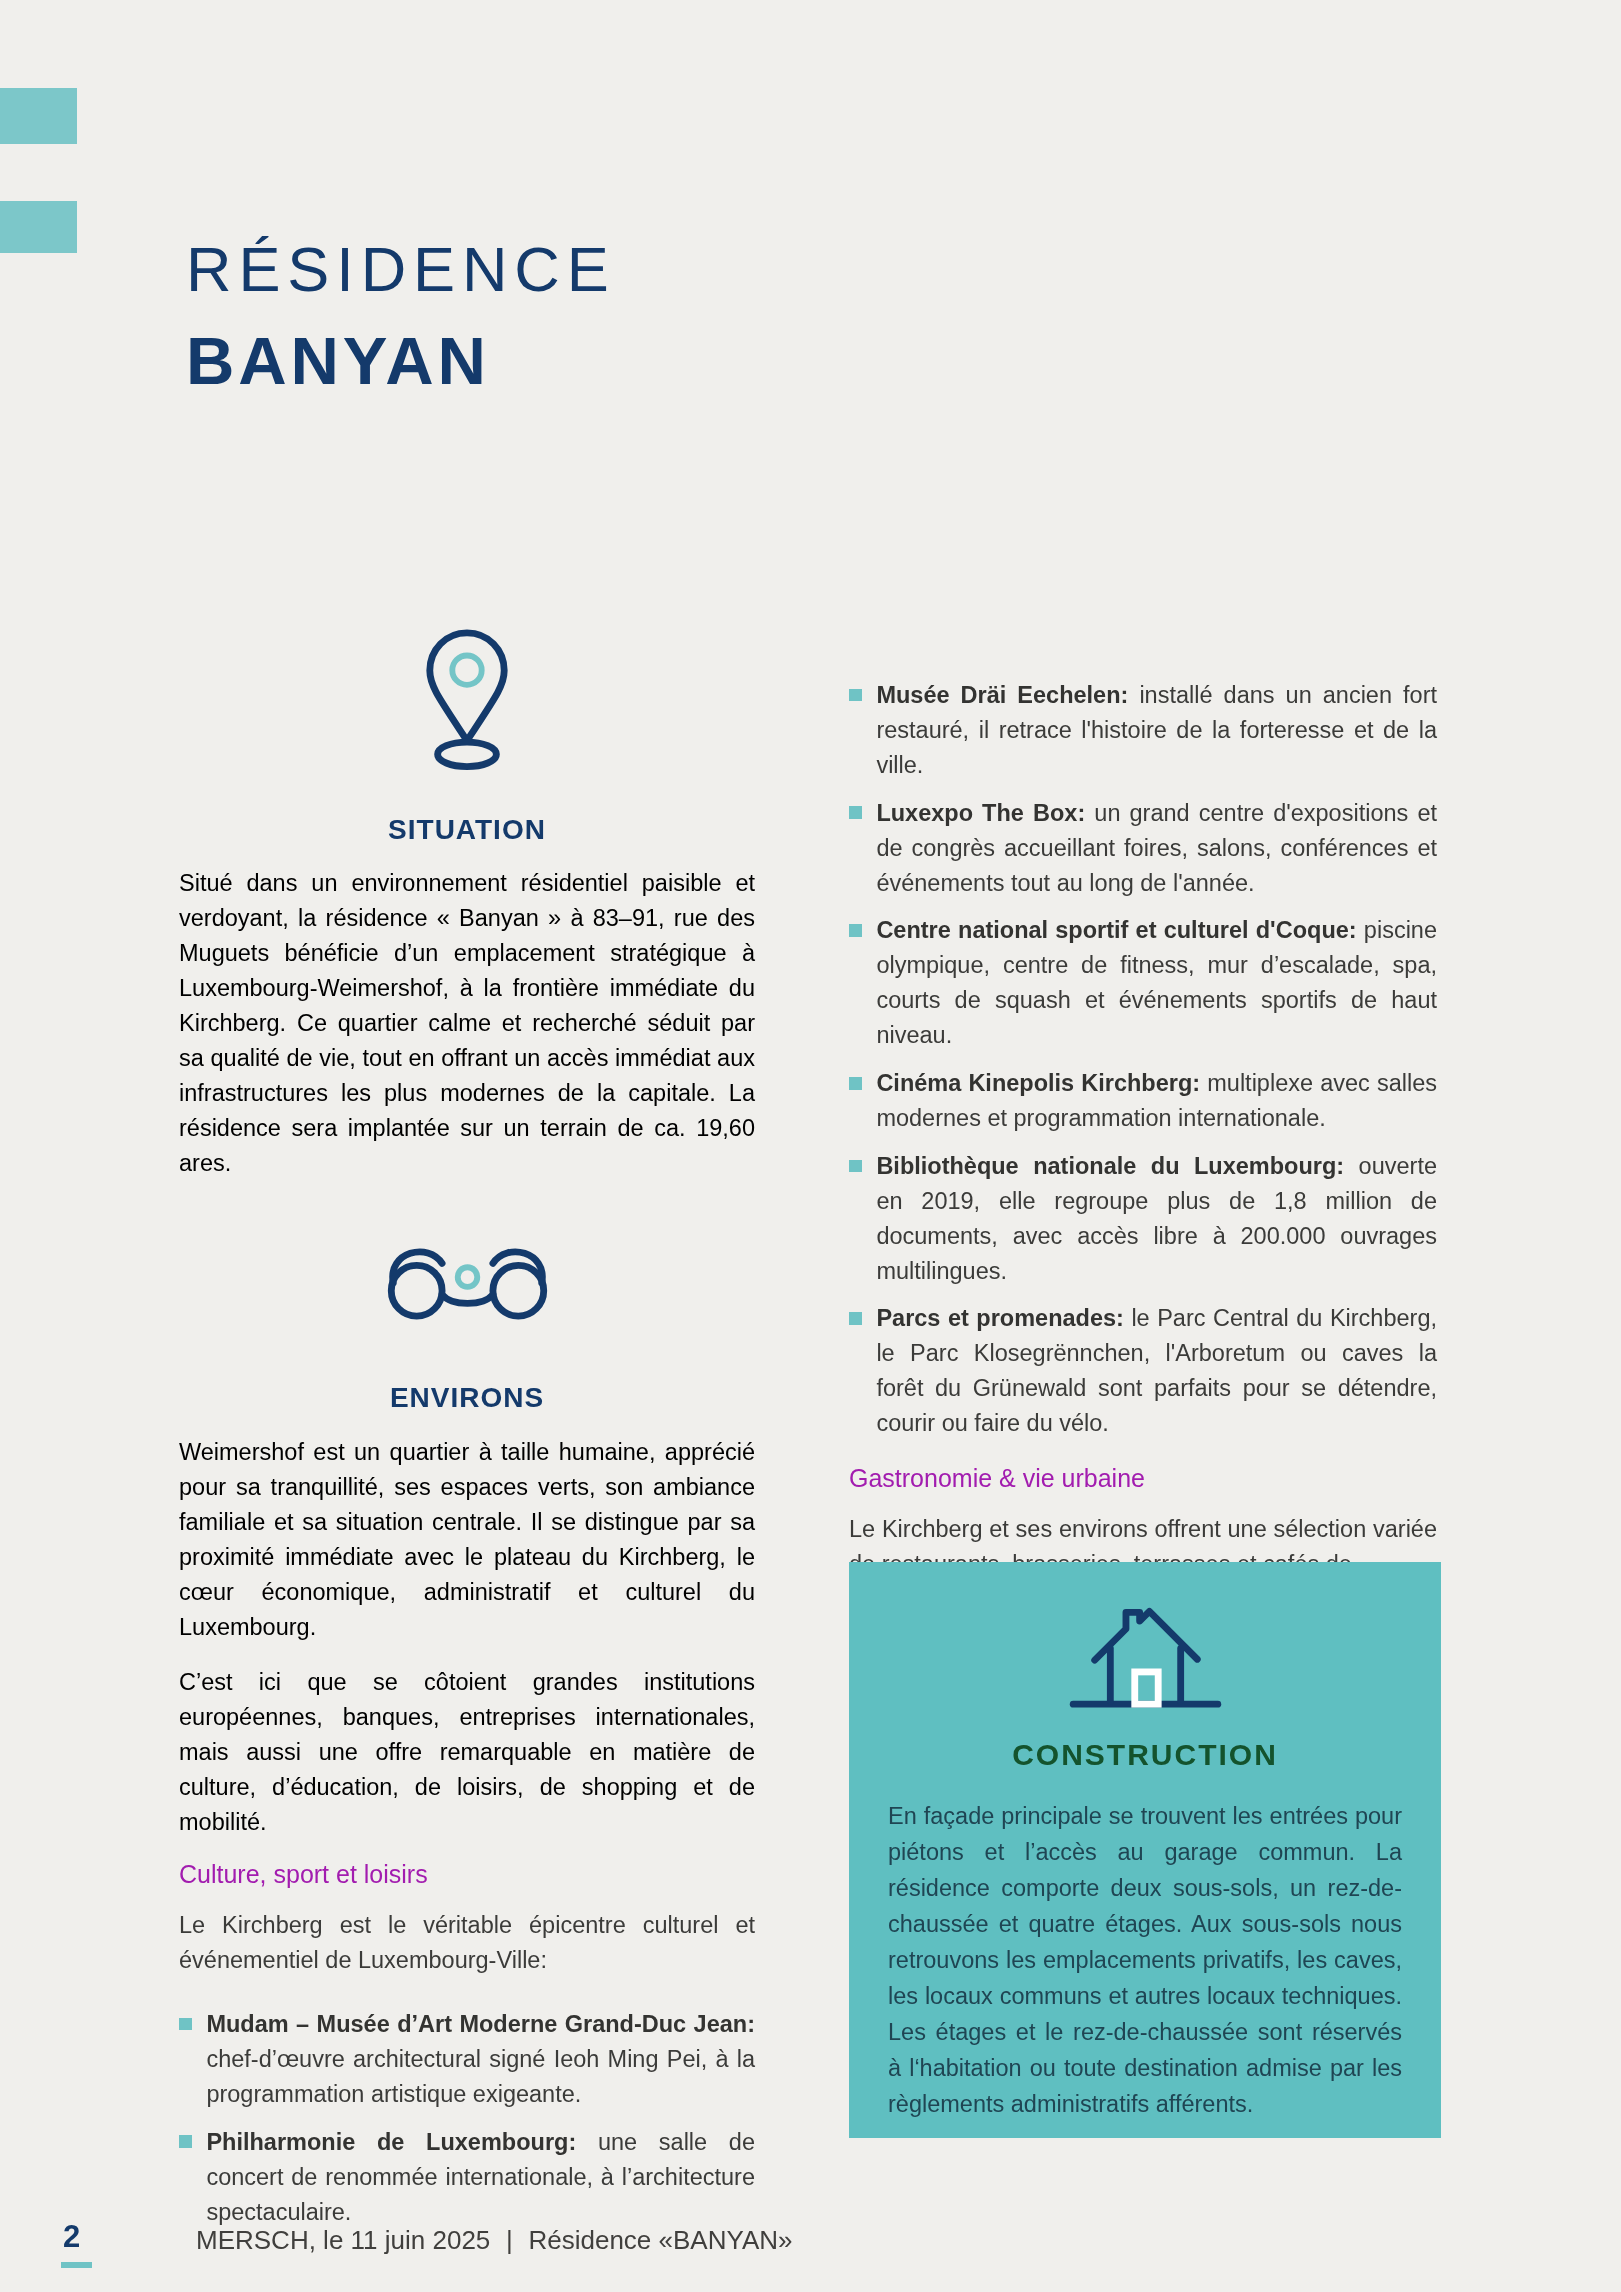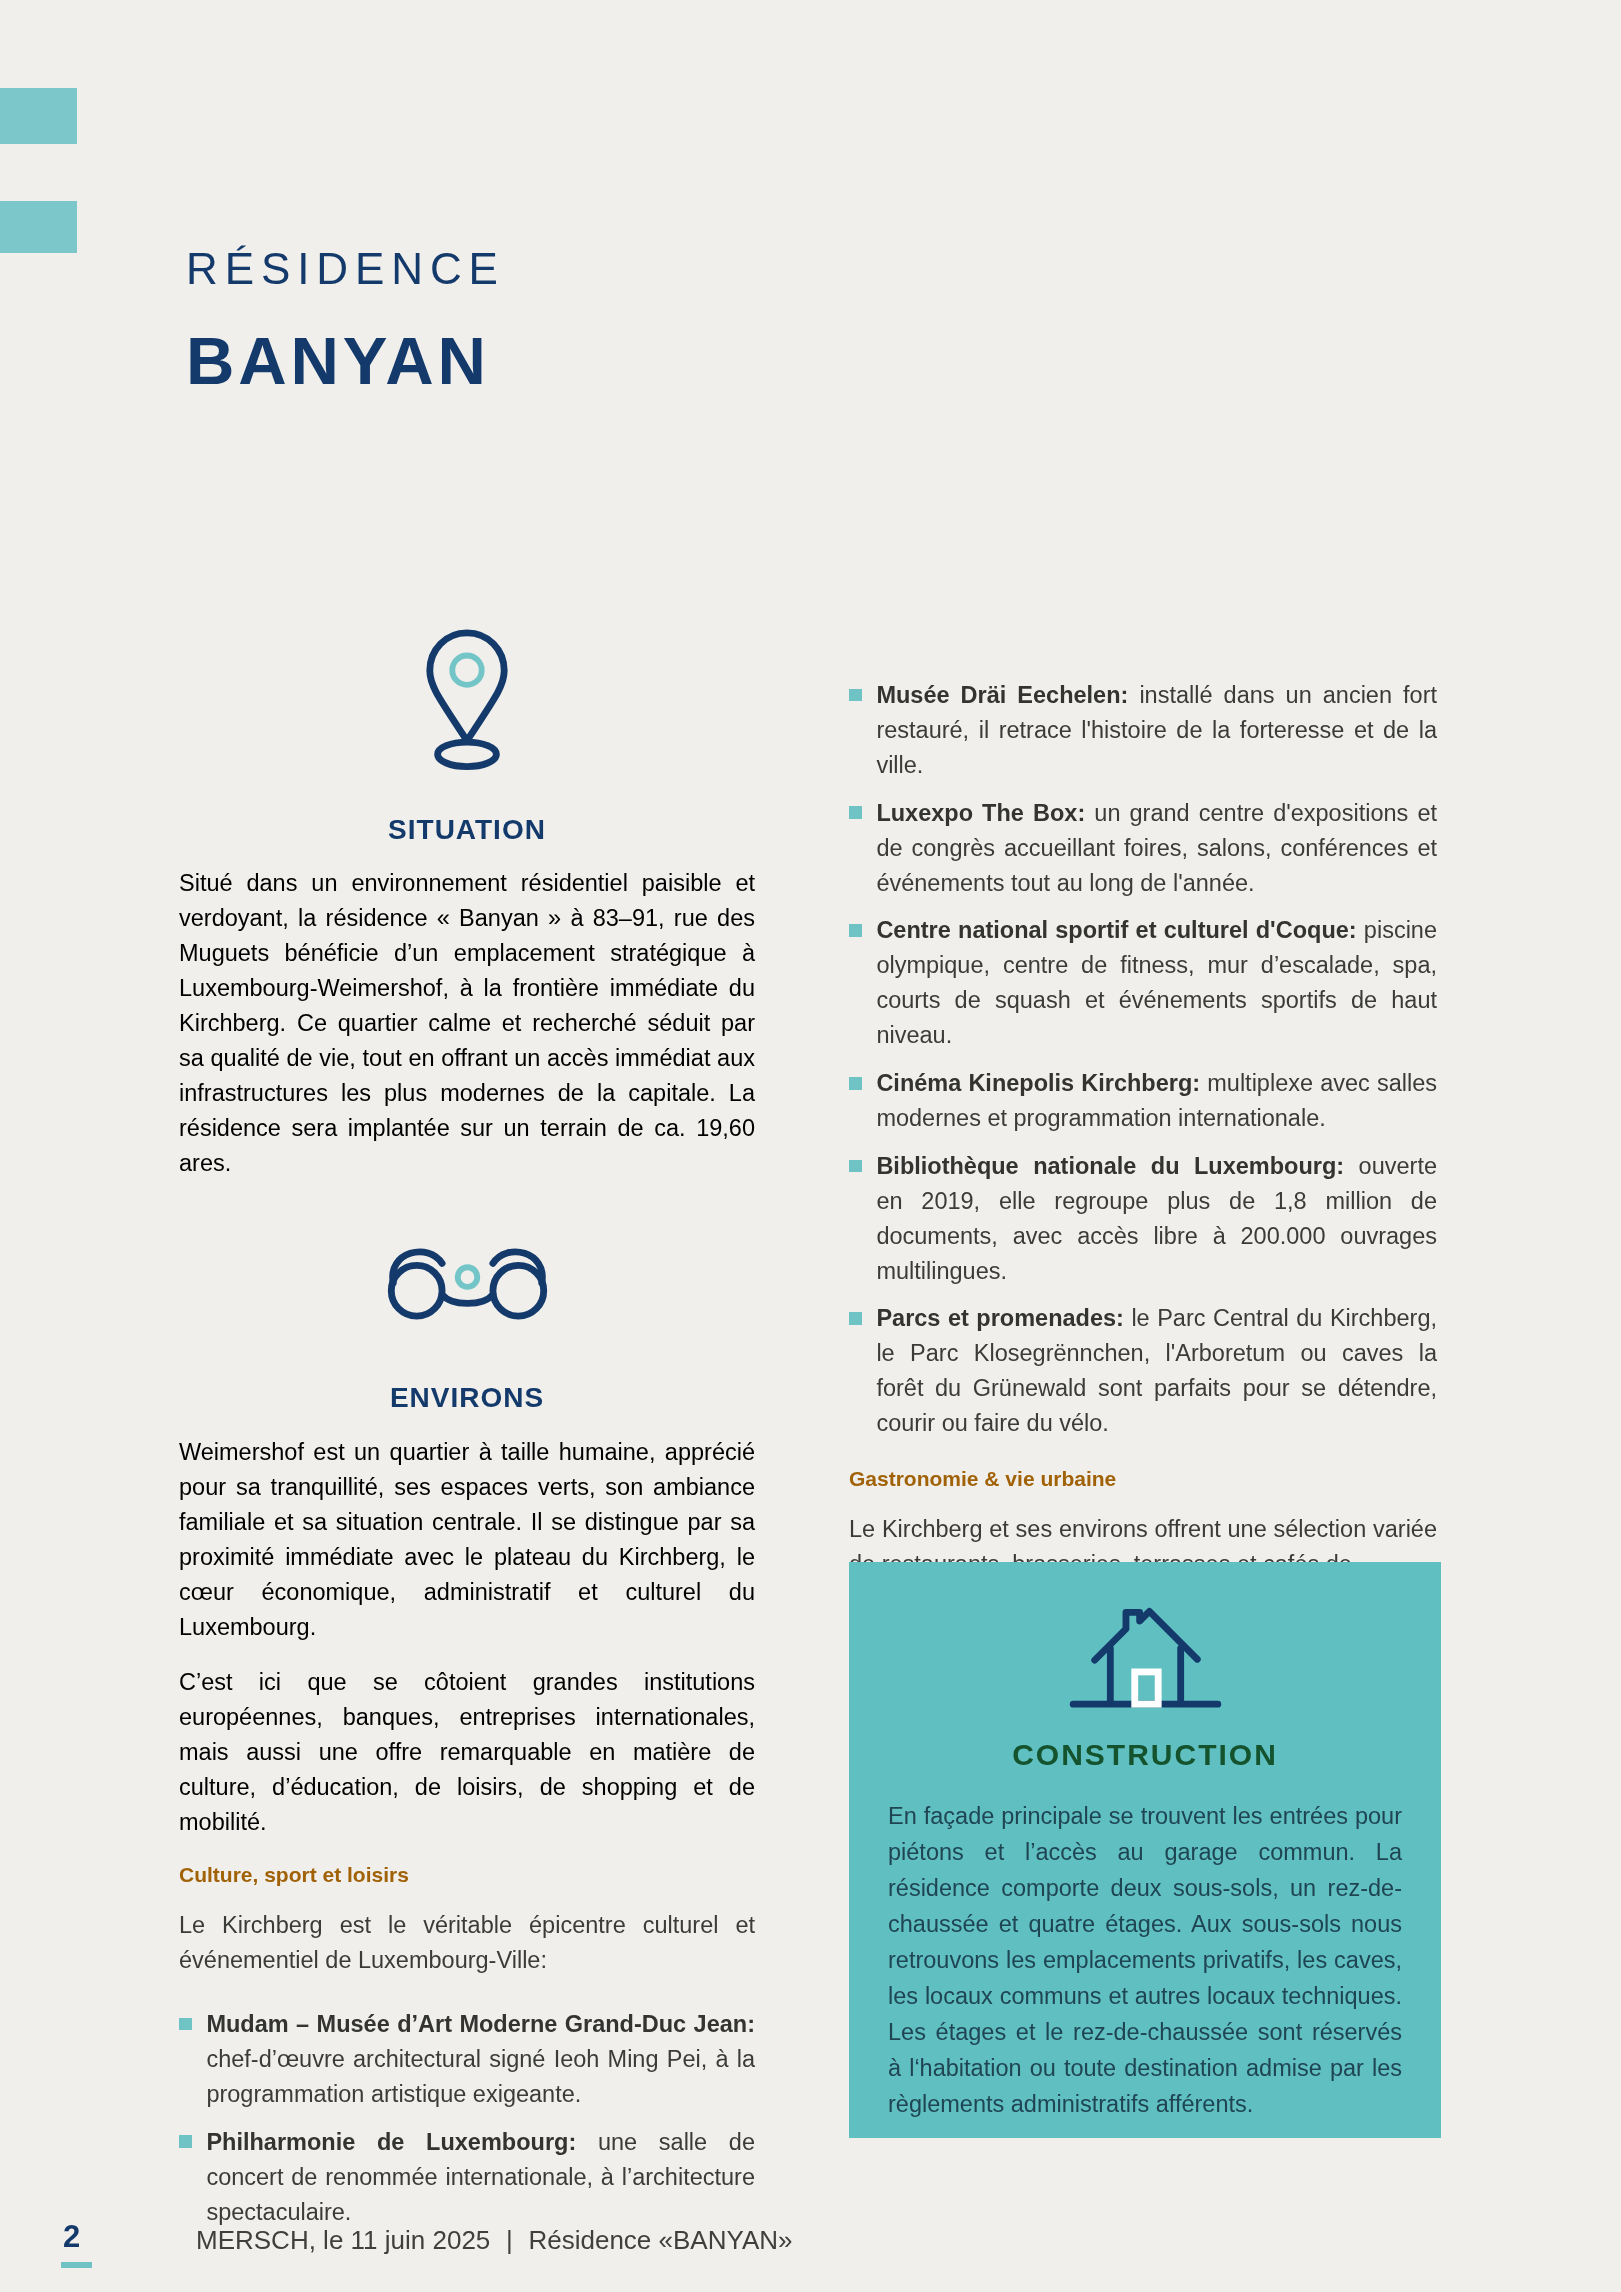--- a/index.html
+++ b/index.html
@@ -12,21 +12,21 @@
     color: #3b3b39;
     overflow: hidden;
   }
   
   .deco-rect { position:absolute; left:0; width:77px; background:#7cc7c9; }
   .deco-rect.r1 { top:88px;  height:56px; }
   .deco-rect.r2 { top:201px; height:52px; }
 
   
   .title-block { position:absolute; left:186px; top:223px; color:#143a6b; }
-  .title-light { display:block; font-size:44px; font-weight:200; letter-spacing:6.9px; line-height:92px; }
+  .title-light { display:block; font-size:63px; font-weight:200; letter-spacing:6.9px; line-height:92px; }
   .title-bold  { display:block; font-size:67px; font-weight:bold; letter-spacing:3.9px; line-height:92px; }
 
   
   .col-left  { position:absolute; left:179px; top:627px; width:576px; }
   .col-right { position:absolute; left:849px; top:678px; width:588px; }
 
   .section-icon { display:block; margin:0 auto; }
   .icon-binoculars { margin-top:55px; }
 
   h2.sec {
@@ -36,21 +36,21 @@
   h2.sec.environs { margin-top:61px; }
 
   .body-p {
     margin:21.6px 0 0; font-size:23.5px; line-height:35px;
     text-align:justify; color:#000000;
   }
   .body-p.env1 { margin-top:23.5px; }
   .body-p.env2 { margin-top:19.6px; }
 
   h3.sub {
-    margin:19.6px 0 0; color:#a16207; font-size:21px; font-weight:bold; line-height:31px;
+    margin:19.6px 0 0; color:#a21caf; font-size:25px; font-weight:normal; line-height:31px;
   }
   .intro-p { margin:17.6px 0 0; font-size:23.5px; line-height:35px; text-align:justify; }
 
   ul.bullets { list-style:none; margin:29px 0 0; padding:0; }
   ul.bullets.first { margin-top:0; }
   ul.bullets li {
     position:relative; padding-left:27.4px; margin:0;
     font-size:23.5px; line-height:35px; text-align:justify;
   }
   ul.bullets li + li { margin-top:12.7px; }

